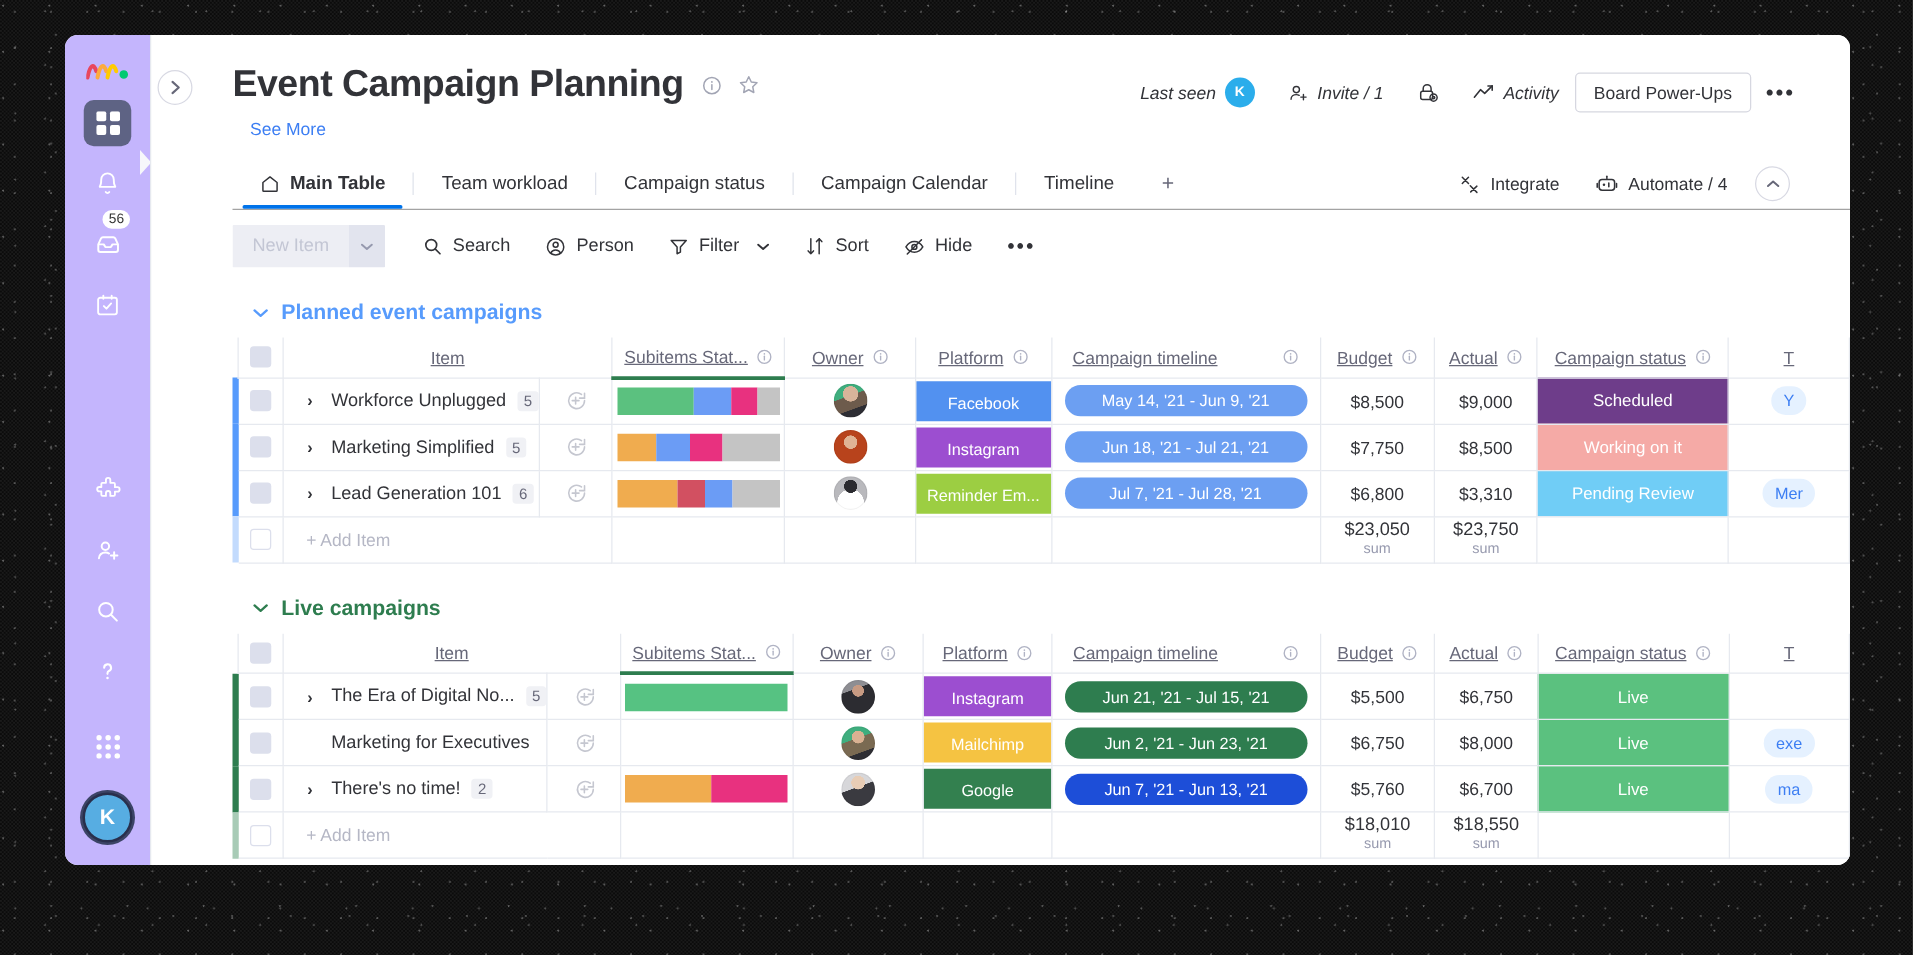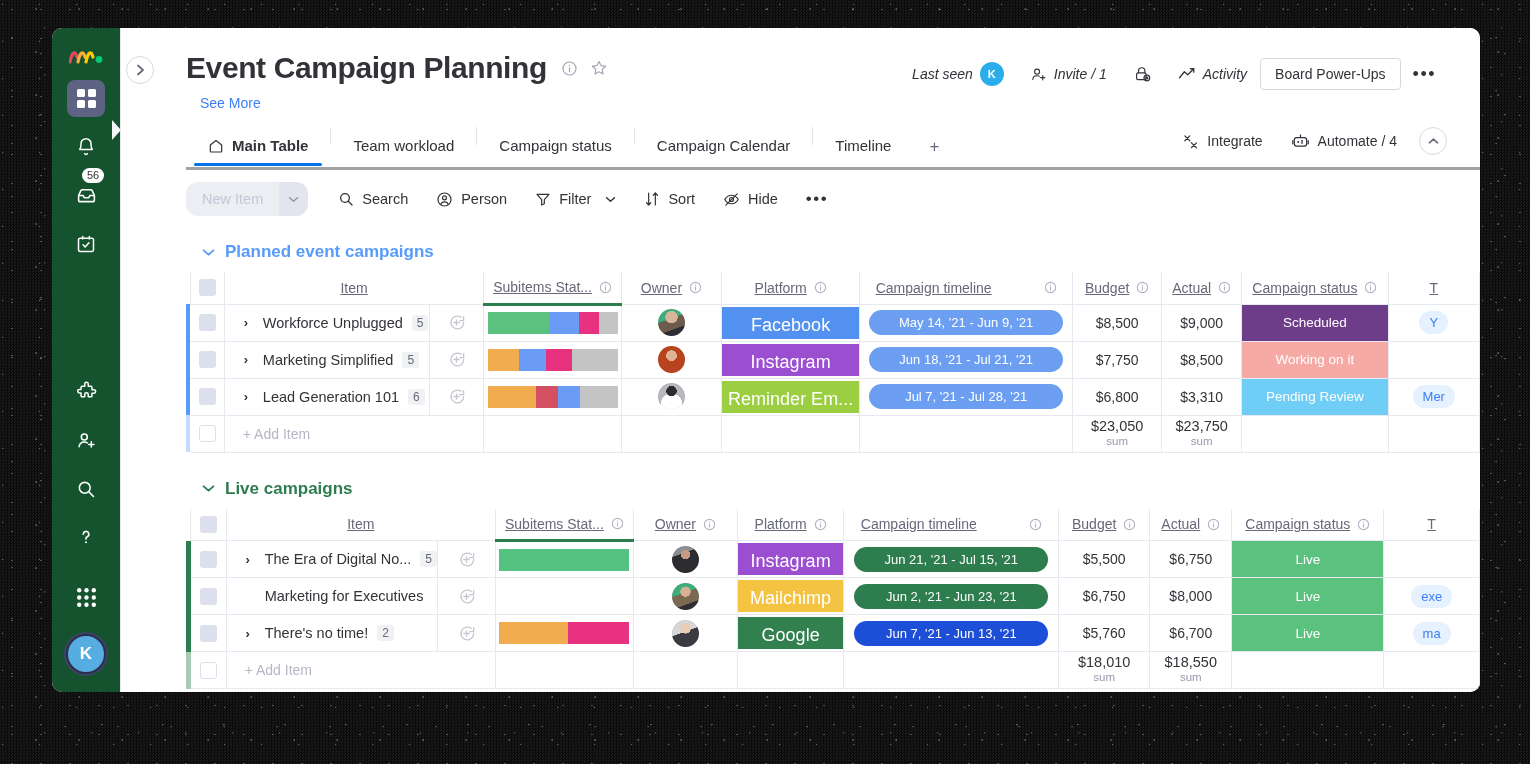--- a/index.html
+++ b/index.html
@@ -39,21 +39,21 @@
     width: 1428px; height: 664px;
     background: #ffffff;
     border-radius: 10px;
     overflow: hidden;
     display: flex;
   }
 
   
   .rail {
     width: 68px; flex: 0 0 68px;
-    background: #14532d;
+    background: #c4b5fd;
     position: relative;
     display: flex; flex-direction: column;
     align-items: center;
     padding-top: 14px;
   }
   .rail-logo { width: 40px; height: 30px; display:flex; align-items:center; justify-content:center; margin-bottom: 9px;}
   .rail-btn {
     width: 38px; height: 38px; margin-bottom: 12px;
     border-radius: 8px;
     display: flex; align-items: center; justify-content: center;
@@ -129,23 +129,23 @@
   .dots-btn { padding: 0 12px; color:#323338; font-size: 18px; letter-spacing:1.5px; line-height: 10px; }
 
   .board-desc {
     margin-top: 9px; font-size: 14px; color: #676879;
     display: flex; align-items: baseline;
   }
   .see-more { color: #3c7ef3; margin-left: 14px; }
 
   
   .tabbar {
-    margin-top: 16px; display: flex; align-items: flex-start;
-    border-bottom: 3px solid #a3a3a3; position: relative;
-    padding-right: 33px;
+    margin-top: 16px; display: flex; align-items: center;
+    border-bottom: 1px solid #a3a3a3; position: relative;
+    padding-right: 48px;
   }
   .tab {
     padding: 10px 22px 11px 22px; font-size: 15px; color: #323338;
     display: flex; align-items: center; gap: 8px; position: relative;
   }
   .tab.active { font-weight: 700; }
   .tab.active::after {
     content: ""; position: absolute; left: 8px; right: 8px; bottom: -1px;
     height: 3px; background: #0073ea; border-radius: 2px;
   }
@@ -161,21 +161,21 @@
     border: 1px solid #d8d9e3; display: flex; align-items: center; justify-content: center;
     color: #676879; margin-left: 8px;
   }
 
   
   .toolbar {
     display: flex; align-items: center; gap: 0;
     padding: 12px 0 12px 0; font-size: 14.5px; color: #323338;
   }
   .newitem {
-    display: flex; align-items: stretch; border-radius: 12px; overflow: hidden;
+    display: flex; align-items: stretch; border-radius: 1px; overflow: hidden;
     margin-right: 16px;
   }
   .newitem-main {
     background: #edeef4; color: #c3c6d4; font-size: 14.5px;
     padding: 8px 16px; line-height: 18px;
   }
   .newitem-caret {
     background: #e2e4ee; color: #9699ae; padding: 8px 9px;
     display: flex; align-items: center;
   }
@@ -239,21 +239,21 @@
 
   .subbar { display: flex; height: 22px; width: 130px; margin: 0 auto; }
   .subbar i { display: block; height: 100%; }
 
   .avatar {
     width: 27px; height: 27px; border-radius: 50%; margin: 0 auto;
     background-size: cover; background-position: center;
     box-shadow: inset 0 0 0 1px rgba(0,0,0,.05);
   }
 
-  .plat { color: #fff; font-size: 18px; height: 32px; line-height: 36px;
+  .plat { color: #fff; font-size: 13px; height: 32px; line-height: 36px;
           overflow:hidden; white-space:nowrap; text-overflow: ellipsis; padding: 0 6px;}
   td.plat-cell { padding: 0 !important; }
 
   .timeline-pill {
     display: inline-block; color: #fff; font-size: 13px;
     border-radius: 14px; padding: 5px 0; width: 194px;
   }
   .status-cell { color: #fff; font-size: 13.5px; }
 
   .tag {

